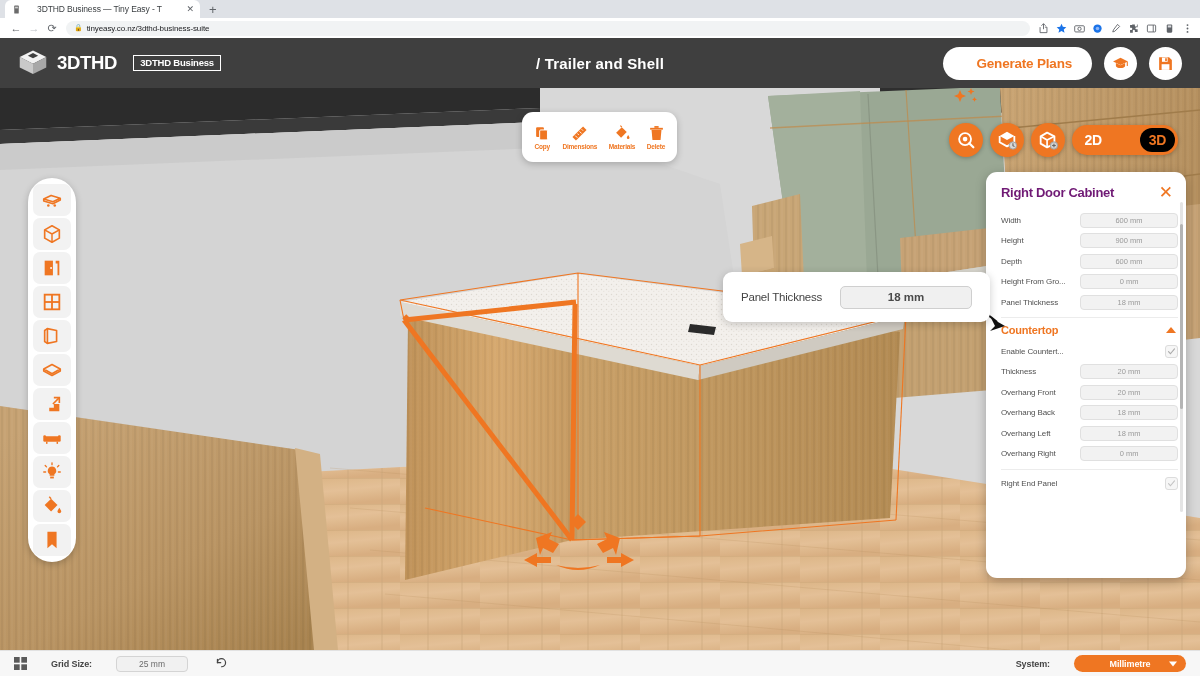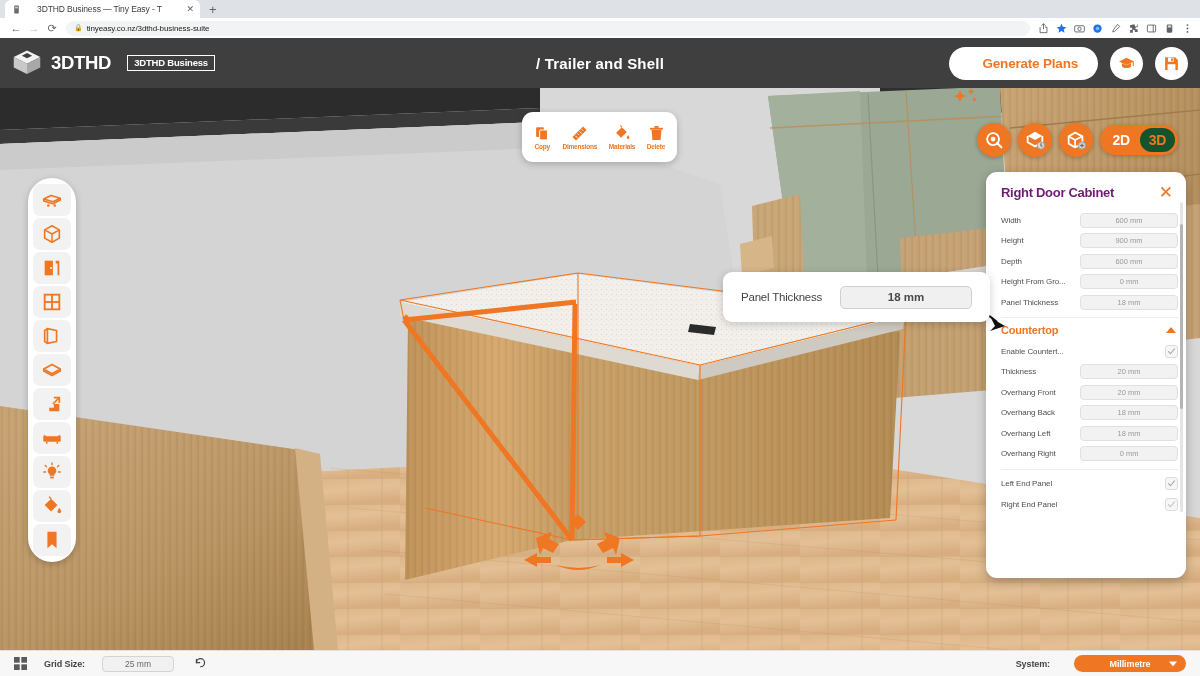--- a/index.html
+++ b/index.html
@@ -40,21 +40,21 @@
     font-size: 8px; color: #202124;
   }
   .lock-icon { font-size: 7px; color: #5f6368; }
   .omnibox-url { font-size: 8px; color: #202124; letter-spacing: -0.1px; }
   .ext-icons { display: flex; align-items: center; gap: 7px; padding-left: 8px; }
   .ext-ic { width: 11px; height: 11px; display: block; }
 
   
   .app-header {
     position: absolute; top: 38px; left: 0; width: 1200px; height: 50px;
-    background: #3f3f3f; display: flex; align-items: center; padding: 0 12px;
+    background: #3f3f3f; display: flex; align-items: center; padding: 0 18px;
   }
   .brand { display: flex; align-items: center; gap: 9px; }
   .brand-logo { width: 30px; height: 28px; display: block; }
   .brand-name {
     color: #fff; font-size: 18.5px; font-weight: bold; letter-spacing: -0.3px;
   }
   .brand-badge {
     border: 1.4px solid #fff; color: #fff; font-size: 9.5px; font-weight: bold;
     padding: 2px 6px 3px; margin-left: 7px; letter-spacing: -0.2px; line-height: 1;
   }
@@ -124,21 +124,21 @@
   }
   .view-circ svg { width: 22px; height: 22px; display: block; }
   .dim-toggle {
     height: 30px; background: #ef7622; border-radius: 16px; display: flex;
     align-items: center; padding: 3px; gap: 1px; box-shadow: 0 1px 4px rgba(0,0,0,0.25);
   }
   .dim-opt {
     padding: 0 9px; height: 24px; display: flex; align-items: center; border-radius: 13px;
     font-size: 14px; font-weight: bold; color: #fff; cursor: pointer; letter-spacing: -0.3px;
   }
-  .dim-opt.active { background: #14532d; color: #ef7622; }
+  .dim-opt.active { background: #000000; color: #ef7622; margin-left: 28px; }
 
   
   .tip-card {
     position: absolute; left: 723px; top: 272px; width: 267px; height: 50px;
     background: #fff; border-radius: 9px; z-index: 24;
     box-shadow: 0 2px 8px rgba(0,0,0,0.20);
     display: flex; align-items: center; padding: 0 18px; gap: 18px;
   }
   .tip-label { font-size: 11.5px; color: #444; letter-spacing: -0.2px; }
   .tip-value {
@@ -204,21 +204,21 @@
     background: #e4e4e4; border-radius: 2px; z-index: 25;
   }
   .props-scroll i { display: block; width: 3.5px; height: 185px; background: #b4b4b4; border-radius: 2px; margin-top: 22px; }
 
   
   .status {
     position: absolute; top: 650px; left: 0; width: 1200px; height: 26px;
     background: #f7f7f7; border-top: 1px solid #e2e2e2;
     display: flex; align-items: center; padding: 0 14px;
   }
-  .grid-group { display: flex; align-items: center; gap: 17px; }
+  .grid-group { display: flex; align-items: center; gap: 24px; }
   .grid-ic { width: 13px; height: 13px; display: block; }
   .st-label { font-size: 9px; color: #444; font-weight: bold; letter-spacing: -0.1px; }
   .grid-field {
     width: 72px; height: 16px; background: #f1f1f1; border: 1px solid #d4d4d4;
     border-radius: 4px; display: flex; align-items: center; justify-content: center;
     font-size: 8.5px; color: #6a6a6a;
   }
   .reset-btn {
     width: 18px; height: 18px; display: flex; align-items: center; justify-content: center;
     background: none; border: none; cursor: pointer;
@@ -693,28 +693,20 @@
       <span class="prop-field">18 mm</span>
     </div>
     <div class="prop-row">
       <span class="prop-label">Overhang Right</span>
       <span class="prop-field">0 mm</span>
     </div>
 
     <div class="sec-div"></div>
 
     <div class="prop-row">
-      <span class="prop-label" style="width:auto;flex:1 1 auto;">Left End Panel</span>
-      <span class="prop-check">
-        <svg viewBox="0 0 12 12">
-            <path d="M2 6.2l2.6 2.8L10 2.6" fill="none" stroke="#aaa" stroke-width="1.5" stroke-linecap="round"></path>
-          </svg>
-      </span>
-    </div>
-    <div class="prop-row">
       <span class="prop-label" style="width:auto;flex:1 1 auto;">Right End Panel</span>
       <span class="prop-check">
         <svg viewBox="0 0 12 12">
             <path d="M2 6.2l2.6 2.8L10 2.6" fill="none" stroke="#c4c4c4" stroke-width="1.5" stroke-linecap="round"></path>
           </svg>
       </span>
     </div>
   </div>
   <div class="props-scroll">
       <i></i>

